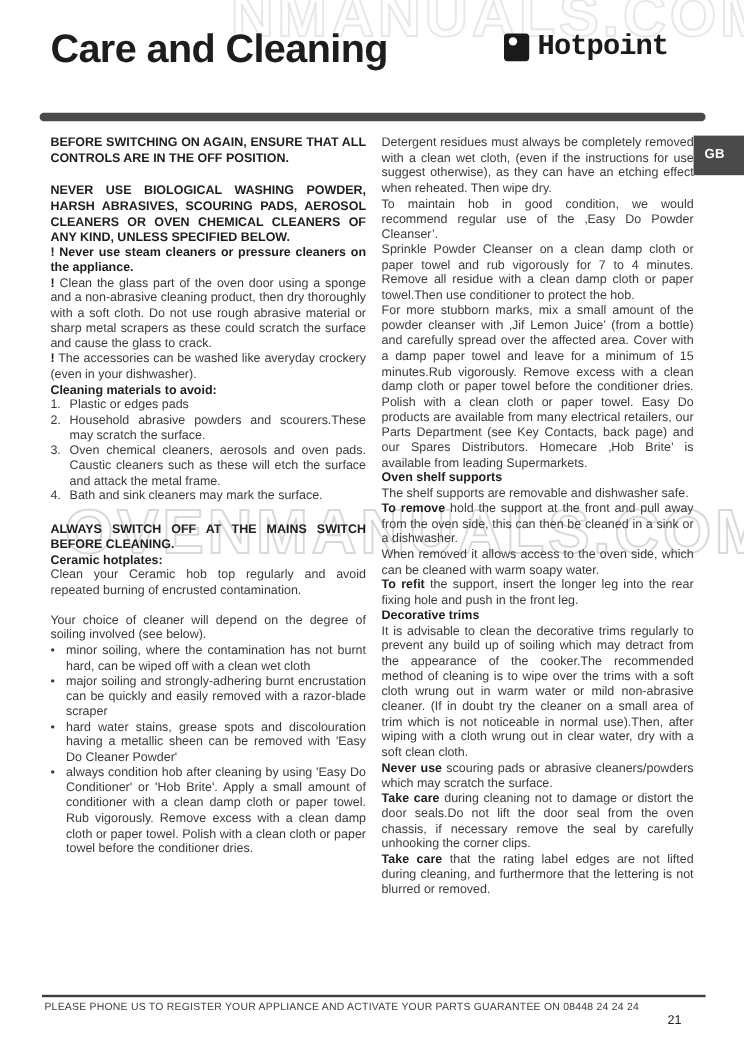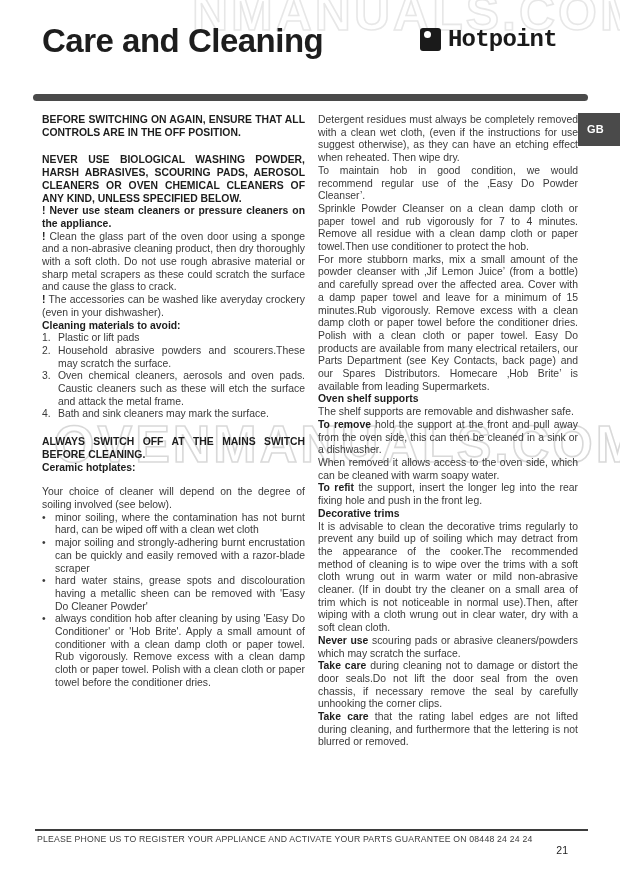--- a/index.html
+++ b/index.html
@@ -104,38 +104,39 @@
     <p class="h">BEFORE SWITCHING ON AGAIN, ENSURE THAT ALL CONTROLS ARE IN THE OFF POSITION.</p>
   </div>
   <p class="h mb-lg">NEVER USE BIOLOGICAL WASHING POWDER, HARSH ABRASIVES, SCOURING PADS, AEROSOL CLEANERS OR OVEN CHEMICAL CLEANERS OF ANY KIND, UNLESS SPECIFIED BELOW.</p>
   <p class="h mb">! Never use steam cleaners or pressure cleaners on the appliance.</p>
   <p class="mb"><b>!</b><span> Clean the glass part of the oven door using a sponge and a non-abrasive cleaning product, then dry thoroughly with a soft cloth. Do not use rough abrasive material or sharp metal scrapers as these could scratch the surface and cause the glass to crack.</span></p>
   <p class="mb"><b>!</b><span> The accessories can be washed like averyday crockery (even in your dishwasher).</span></p>
   <div class="mb-lg">
     <p class="h">Cleaning materials to avoid:</p>
     <div class="li">
         <span class="num">1.</span>
-        <span class="txt">Plastic or lift pads</span>
+        <span class="txt">Plastic or edges pads</span>
       </div>
     <div class="li">
         <span class="num">2.</span>
         <span class="txt">Household abrasive powders and scourers.These may scratch the surface.</span>
       </div>
     <div class="li">
         <span class="num">3.</span>
         <span class="txt">Oven chemical cleaners, aerosols and oven pads. Caustic cleaners such as these will etch the surface and attack the metal frame.</span>
       </div>
     <div class="li">
         <span class="num">4.</span>
         <span class="txt">Bath and sink cleaners may mark the surface.</span>
       </div>
   </div>
   <p class="h mb-lg">ALWAYS SWITCH OFF AT THE MAINS SWITCH BEFORE CLEANING.</p>
   <div class="mb">
     <p class="h">Ceramic hotplates:</p>
+    <p>Clean your Ceramic hob top regularly and avoid repeated burning of encrusted contamination.</p>
   </div>
   <p class="mb">Your choice of cleaner will depend on the degree of soiling involved (see below).</p>
   <div>
     <div class="li">
         <span class="blt">•</span>
         <span class="txt">minor soiling, where the contamination has not burnt hard, can be wiped off with a clean wet cloth</span>
       </div>
     <div class="li">
         <span class="blt">•</span>
         <span class="txt">major soiling and strongly-adhering burnt encrustation can be quickly and easily removed with a razor-blade scraper</span>

